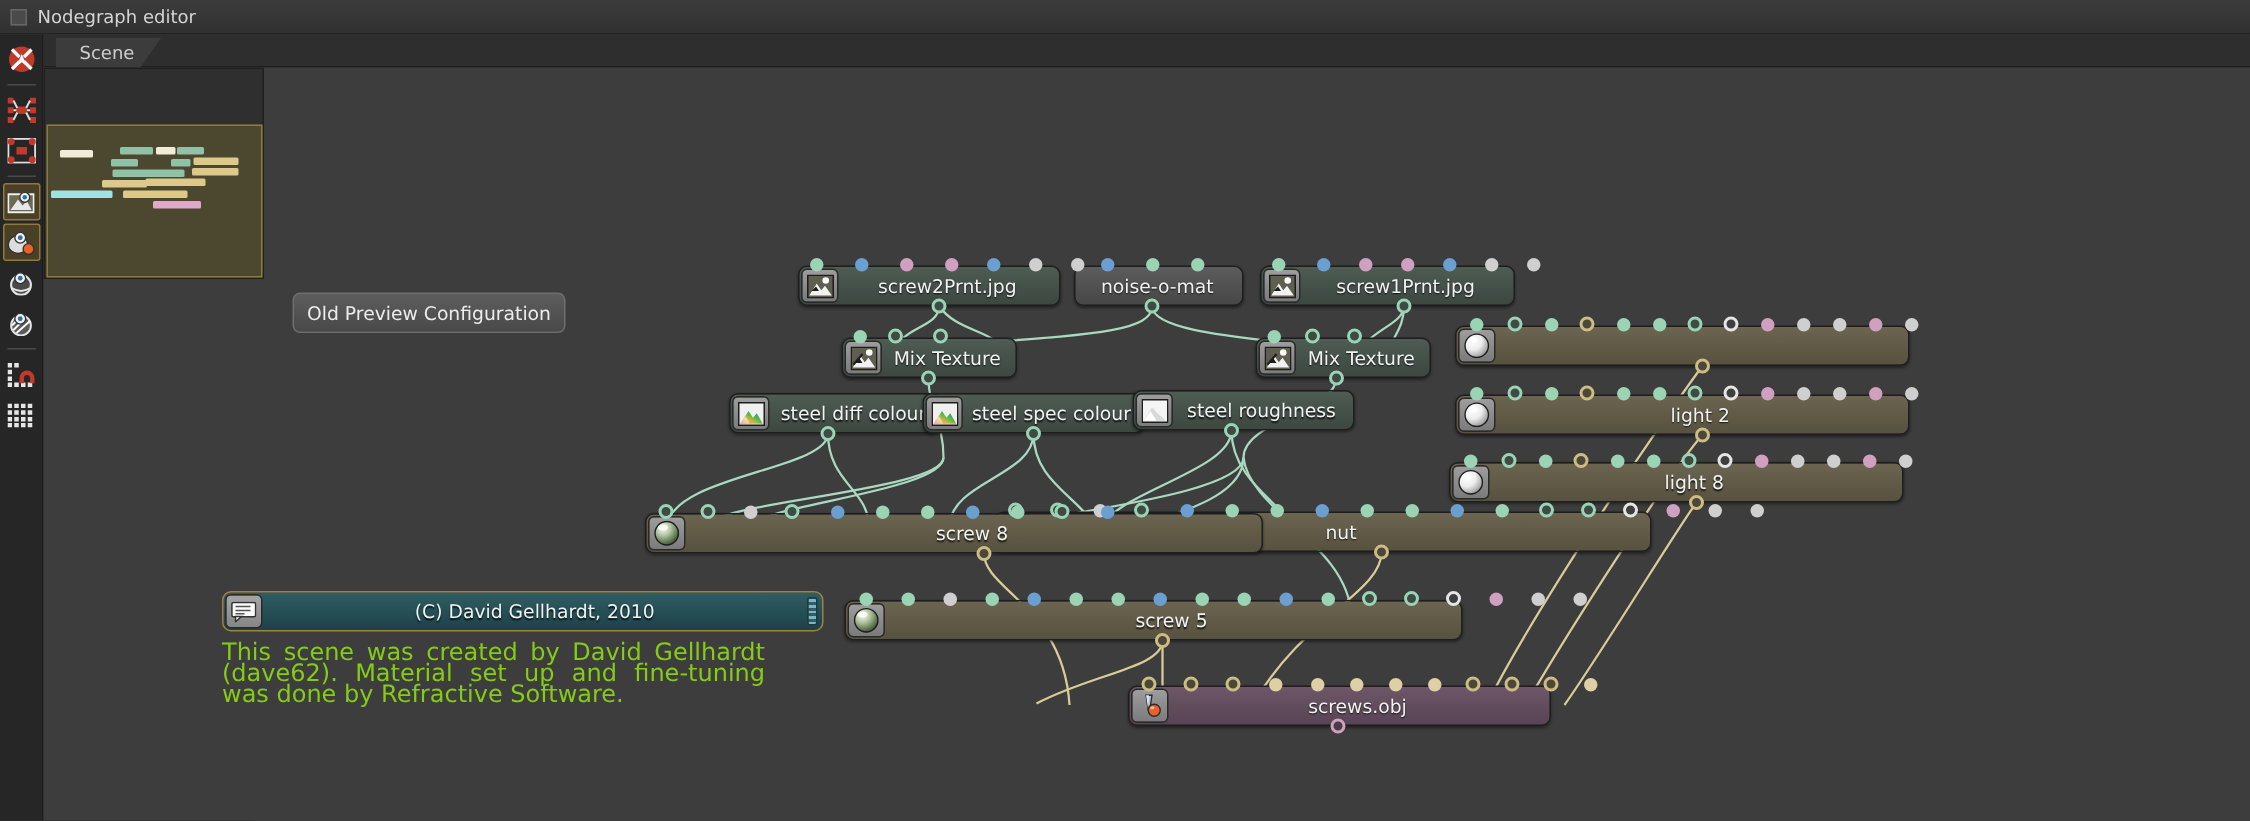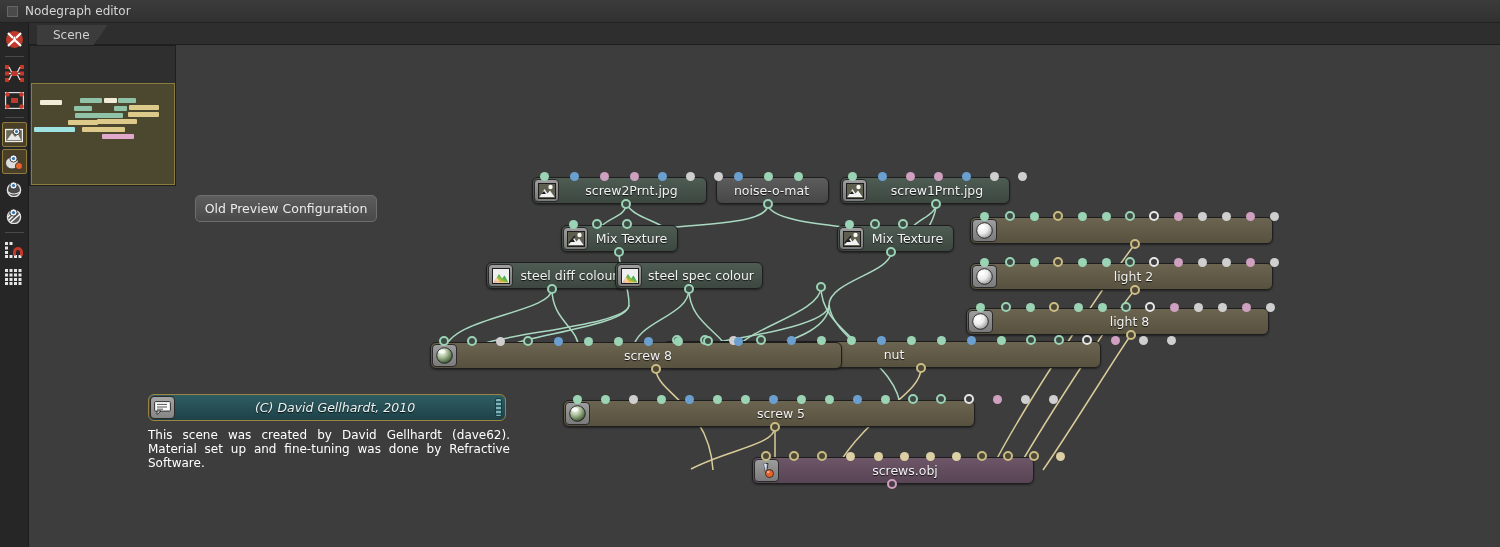--- a/index.html
+++ b/index.html
@@ -113,39 +113,39 @@
   .port.f-tan   { background: #ded0a5; }
   .port.o-green { background: #3e4a44; border: 2px solid #9bd3b5; width: 10px; height: 10px; }
   .port.o-tan   { background: #4c4736; border: 2px solid #cbbd85; width: 10px; height: 10px; }
   .port.o-white { background: #3f3f3f; border: 2px solid #e6e6e6; width: 10px; height: 10px; }
   .port.o-pink  { background: #4a3c46; border: 2px solid #cfa0c0; width: 10px; height: 10px; }
 
   #wires { position: absolute; left: 0; top: 0; width: 1471px; height: 502px; pointer-events: none; z-index: 3; }
 
   
   #note {
-    position: absolute; left: 119px; top: 349px; width: 358px; height: 27px;
+    position: absolute; left: 119px; top: 349px; width: 401px; height: 27px;
     border-radius: 6px; border: 1px solid #9a8540;
     background: linear-gradient(#2f5d63, #1d4248);
-    display: flex; align-items: center; font-style: italic;
+    display: flex; align-items: center;
   }
   #note .nicon {
     width: 25px; height: 23px; margin-left: 1px;
     background: linear-gradient(#a5a5a5, #868686);
     border: 1px solid #2a2a2a; border-radius: 4px;
     display: flex; align-items: center; justify-content: center;
   }
   #note .ntext { flex: 1; text-align: center; color: #eef3f3; font-size: 12.5px;
     text-shadow: 0 1px 1px rgba(0,0,0,.8); }
   #note .grip { width: 7px; height: 19px; margin-right: 3px;
     background: repeating-linear-gradient(#7fb6bd, #7fb6bd 2px, #2f5d63 2px, #2f5d63 4px);
     border: 1px solid #1c3b40; border-radius: 2px; }
   #note-body {
     position: absolute; left: 119px; top: 383px; width: 362px;
-    color: #ffffff; font-size: 12px; line-height: 14px;
+    color: #84cc16; font-size: 16px; line-height: 14px;
     text-align: justify;
   }
   .tool svg, .nicon svg { display: block; }
 </style>
 </head>
 <body>
 
 <div id="app">
 
   <div id="titlebar">
@@ -424,20 +424,30 @@
                   <stop offset="1" stop-color="#3a6fd4"></stop>
                 </linearGradient>
               </defs>
               <path d="M1.5 14.5 L7 6 L10 10.5 L12.5 7.5 L16.5 14.5 Z" fill="url(#cg)"></path>
               <path d="M1.5 14.5 L5 9.5 L8 14.5 Z" fill="#ffffff" opacity="0.55"></path>
             </svg>
           </div>
           <div class="nlabel">steel spec colour</div>
         </div>
         <div class="port o-green" style="left: 655px; top: 239px;"></div>
+        <div class="node green" style="left: 726px; top: 215px; width: 148px; z-index: 4;">
+          <div class="nicon">
+            <svg width="18" height="16" viewBox="0 0 18 16">
+              <rect x="0.5" y="0.5" width="17" height="15" fill="#f4f4f4" stroke="#1d1d1d" stroke-width="1"></rect>
+              <path d="M1.5 14.5 L7 5.5 L11 10 L16.5 14.5 Z" fill="#d8d8d8"></path>
+              <path d="M1.5 14.5 L6 8 L10 14.5 Z" fill="#ffffff"></path>
+            </svg>
+          </div>
+          <div class="nlabel">steel roughness</div>
+        </div>
         <div class="port o-green" style="left: 787px; top: 237px;"></div>
         <div class="node olive" style="left: 941px; top: 172px; width: 303px; z-index: 4;">
           <div class="nicon">
             <svg width="19" height="17" viewBox="0 0 19 17">
               <defs>
                 <radialGradient id="ls" cx="0.33" cy="0.3" r="0.85">
                   <stop offset="0" stop-color="#ffffff"></stop>
                   <stop offset="0.45" stop-color="#ededed"></stop>
                   <stop offset="0.8" stop-color="#a8a8a8"></stop>
                   <stop offset="1" stop-color="#6e6e6e"></stop>

